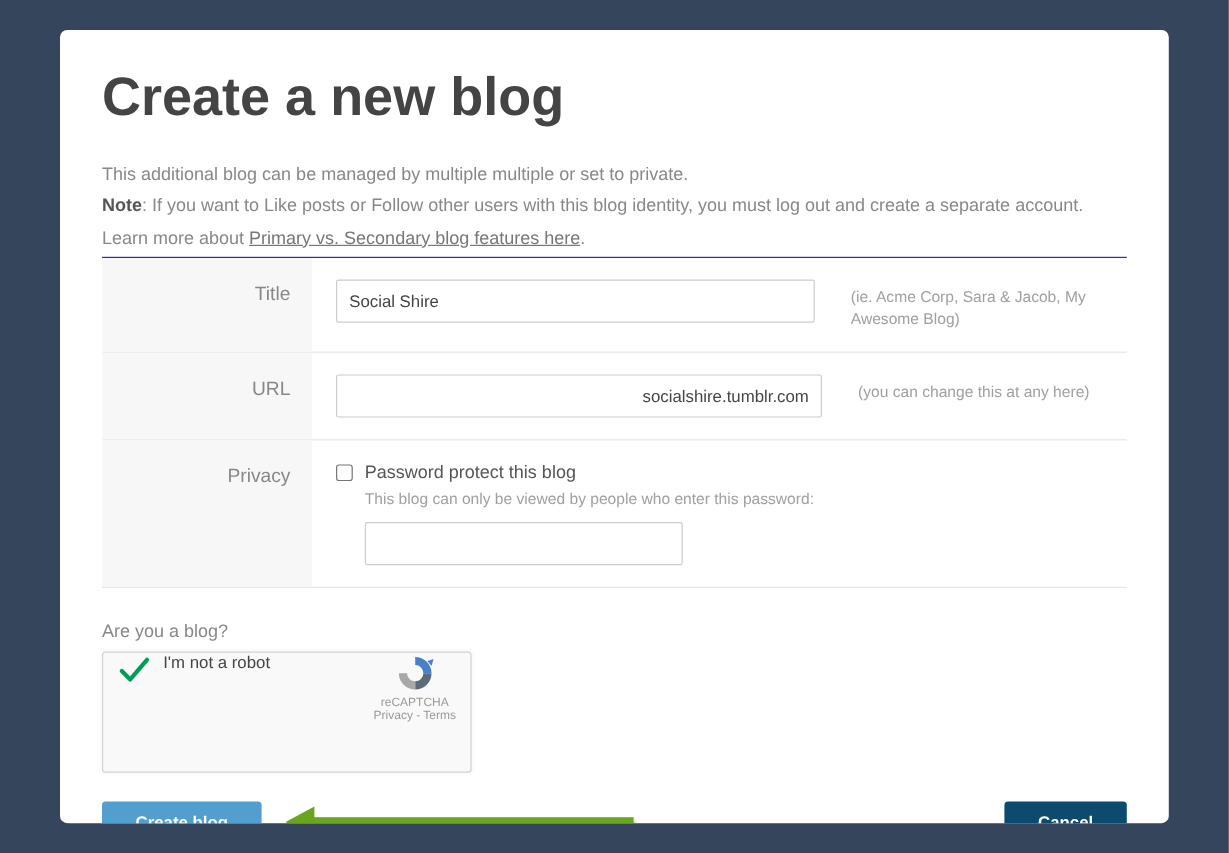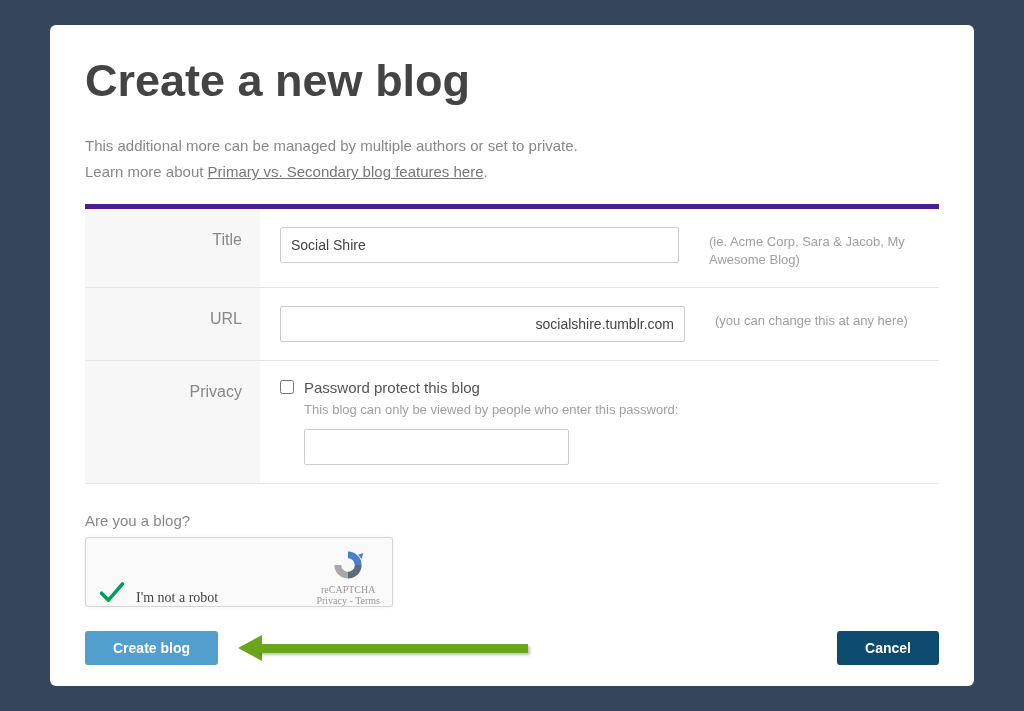--- a/index.html
+++ b/index.html
@@ -26,22 +26,22 @@
     margin-bottom: 26px;
   }
   .intro p {
     color: #888;
     font-size: 15px;
     line-height: 1.75;
   }
   .intro .note-label { color: #555; font-weight: 700; }
   .intro a { color: #777; text-decoration: underline; }
   .form {
-    margin-top: 18px;
-    border-top: 5px solid #4c1d95;
+    margin-top: 2px;
+    border-top: 1px solid #4c1d95;
   }
   .row {
     display: flex;
     border-bottom: 1px solid #e6e6e6;
   }
   .row-label {
     width: 175px;
     background: #f7f7f7;
     text-align: right;
     padding: 22px 18px 22px 0;
@@ -75,29 +75,28 @@
   .privacy-col { display: flex; flex-direction: column; }
   .check-line { display: flex; align-items: center; gap: 10px; color: #555; font-size: 15px; }
   .check-line input { width: 14px; height: 14px; }
   .sub-hint { color: #a0a0a0; font-size: 13px; margin: 6px 0 12px 24px; }
   .pw-input { width: 265px !important; margin-left: 24px; }
 
   .robot-section { margin-top: 28px; }
   .robot-q { color: #888; font-size: 15px; margin-bottom: 8px; }
   .recaptcha {
     width: 308px;
-    height: 70px;
+    height: 101px;
     border: 1px solid #d3d3d3;
     border-radius: 3px;
     background: #f9f9f9;
     display: flex;
-    align-items: flex-end;
+    align-items: flex-start;
     padding: 0 12px;
     box-shadow: 0 0 4px rgba(0,0,0,0.05);
-    font-family: Liberation Serif, serif;
   }
   .recaptcha .check {
     width: 28px; height: 28px;
     display: flex; align-items: center; justify-content: center;
   }
   .recaptcha .check svg { width: 32px; height: 32px; }
   .recaptcha .label { margin-left: 10px; color: #444; font-size: 14px; flex: 1; }
   .recaptcha .brand { text-align: center; font-size: 10px; color: #999; }
   .recaptcha .brand svg { width: 34px; height: 34px; display: block; margin: 0 auto 2px; }
 
@@ -143,21 +142,24 @@
   .actions-left { display: flex; align-items: center; }
 </style>
 </head>
 <body>
 
 <div class="modal">
 
   <h1>Create a new blog</h1>
 
   <div class="intro">
-    <p>This additional more can be managed by multiple authors or set to private.</p>
+    <p>This additional blog can be managed by multiple multiple or set to private.</p>
+    <p>
+      <span class="note-label">Note</span><span>: If you want to Like posts or Follow other users with this blog identity, you must log out and create a separate account.</span>
+    </p>
     <p>
       <span>Learn more about </span><a href="#">Primary vs. Secondary blog features here</a><span>.</span>
     </p>
   </div>
 
   <div class="form">
 
     <div class="row">
       <div class="row-label">Title</div>
       <div class="row-body">

